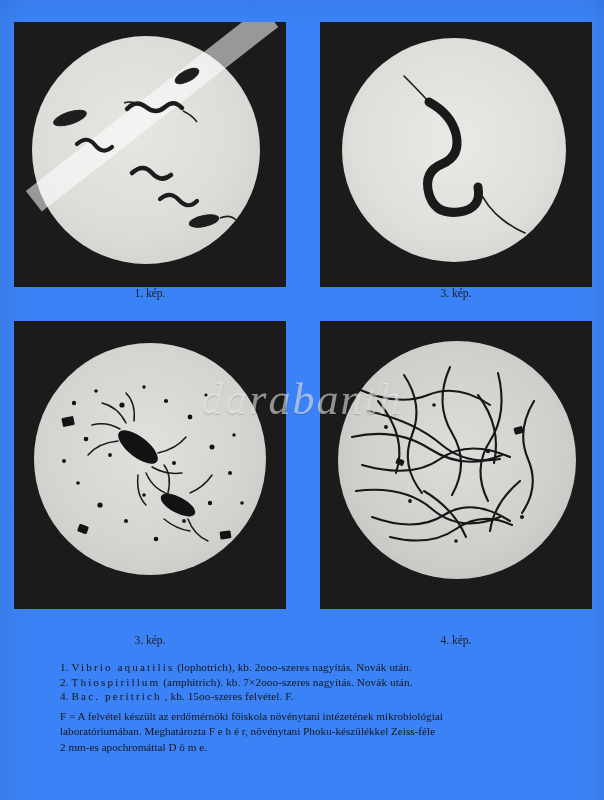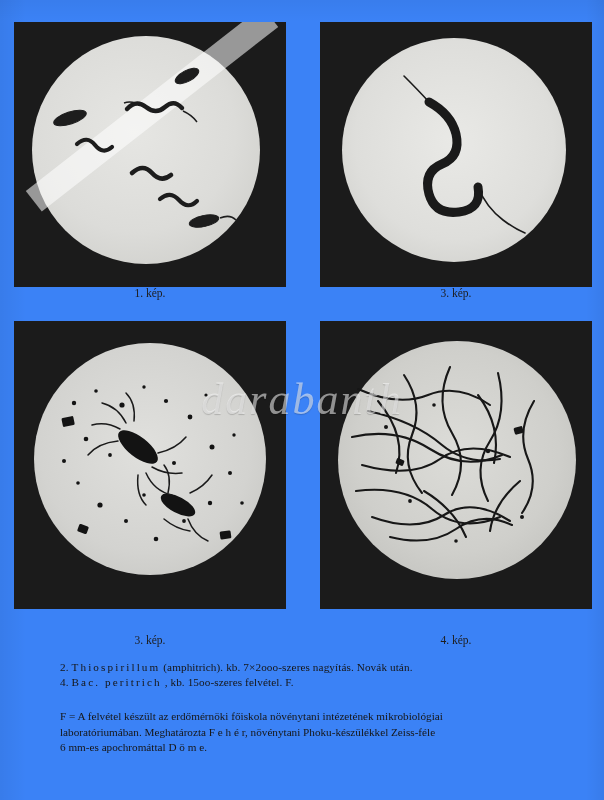--- a/index.html
+++ b/index.html
@@ -101,21 +101,21 @@
   .legend-line {
     font-size: 11.2px;
     line-height: 14.6px;
     white-space: nowrap;
     letter-spacing: 0.1px;
   }
   .sp {
     letter-spacing: 2.1px;
   }
   .legend-note {
-    margin-top: 20px;
+    margin-top: 5px;
     font-size: 11.2px;
     line-height: 15.5px;
     width: 492px;
   }
   .legend-note .indent {
     display: block;
   }
   
   .watermark {
     position: absolute;
@@ -288,30 +288,35 @@
       <div class="cap-cell">3. kép.</div>
       <div class="cap-cell">4. kép.</div>
     </div>
 
   </div>
 
   <div class="watermark">darabanth</div>
 
   <div class="legend">
     <div class="legend-line">
+      <span>1.</span>
+      <span class="sp">Vibrio aquatilis</span>
+      <span>(lophotrich), kb. 2ooo-szeres nagyítás. Novák után.</span>
+    </div>
+    <div class="legend-line">
       <span>2.</span>
       <span class="sp">Thiospirillum</span>
       <span>(amphitrich). kb. 7×2ooo-szeres nagyítás. Novák után.</span>
     </div>
     <div class="legend-line">
       <span>4.</span>
       <span class="sp">Bac. peritrich</span>
       <span>, kb. 15oo-szeres felvétel. F.</span>
     </div>
 
     <div class="legend-note">
       <span class="indent">F = A felvétel készült az erdőmérnöki főiskola növénytani intézetének mikrobiológiai</span>
       <span class="indent">laboratóriumában.  Meghatározta  F e h é r,  növénytani  Phoku-készülékkel Zeiss-féle</span>
-      <span class="indent">6 mm-es apochromáttal  D ö m e.</span>
+      <span class="indent">2 mm-es apochromáttal  D ö m e.</span>
     </div>
   </div>
 
 </div>
 
 </body></html>

